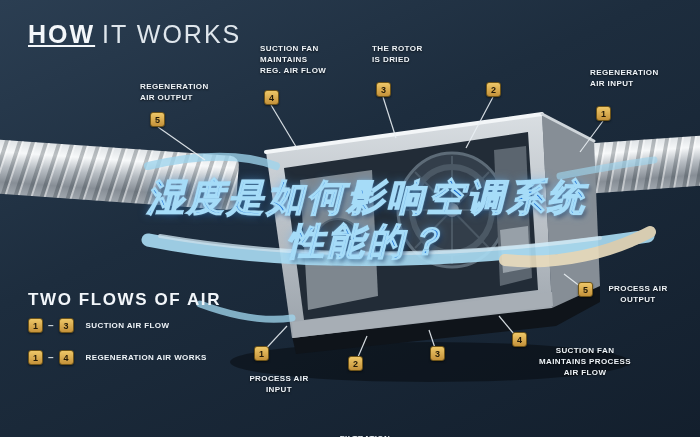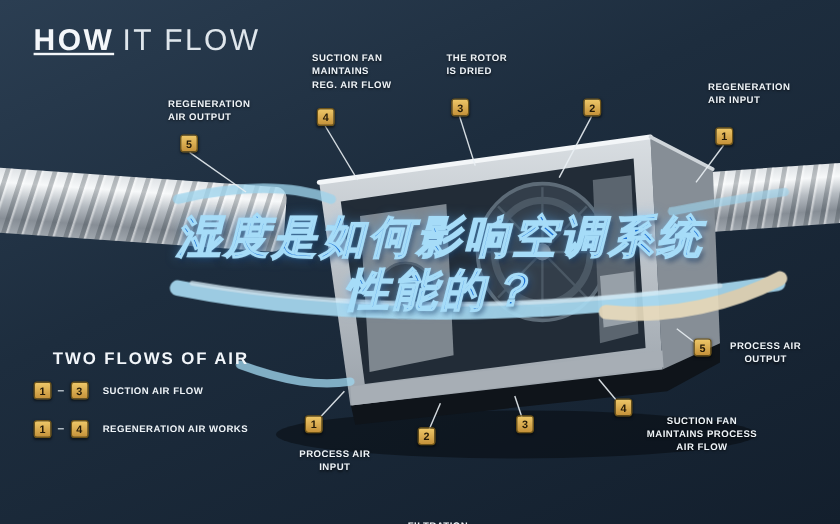--- a/index.html
+++ b/index.html
@@ -45,22 +45,22 @@
     position:absolute; z-index:10;
     width:15px; height:15px; border-radius:3px;
     background:linear-gradient(180deg,#eec768,#c5923a);
     border:1px solid #6e5418;
     color:#241a08; font-size:9px; font-weight:800;
     display:flex; align-items:center; justify-content:center;
     box-shadow:0 1px 2px rgba(0,0,0,.5);
   }
 
   .legend-heading {
-    position:absolute; left:44px; top:290px; z-index:10;
-    color:#f2f6fa; font-size:14px; font-weight:700; letter-spacing:1.6px;
+    position:absolute; left:28px; top:290px; z-index:10;
+    color:#f2f6fa; font-size:17px; font-weight:700; letter-spacing:1.6px;
   }
   .legend-row {
     position:absolute; left:28px; z-index:10;
     display:flex; align-items:center; gap:5px;
   }
   .legend-row .badge { position:static; flex:0 0 auto; }
   .legend-dash { color:#cdd5dc; font-size:10px; font-weight:700; }
   .legend-label {
     margin-left:7px; color:#eef3f7; font-size:8px; font-weight:700; letter-spacing:.4px;
   }
@@ -146,21 +146,21 @@
       <line x1="437" y1="354" x2="429" y2="330"></line>
       <line x1="355" y1="364" x2="367" y2="336"></line>
       <line x1="261" y1="354" x2="287" y2="326"></line>
     </g>
   </svg>
 
   <div class="overlay-cn">湿度是如何影响空调系统
 性能的？</div>
 
   <header class="title">
-    <span class="t-bold">HOW</span><span class="t-light">IT FLOW</span>
+    <span class="t-bold">HOW</span><span class="t-light">IT WORKS</span>
   </header>
 
   <div class="lbl" style="left:140px; top:82px;">REGENERATION
 AIR OUTPUT</div>
   <div class="lbl" style="left:260px; top:44px;">SUCTION FAN
 MAINTAINS
 REG. AIR FLOW</div>
   <div class="lbl" style="left:372px; top:44px;">THE ROTOR
 IS DRIED</div>
   <div class="lbl" style="left:590px; top:68px;">REGENERATION

